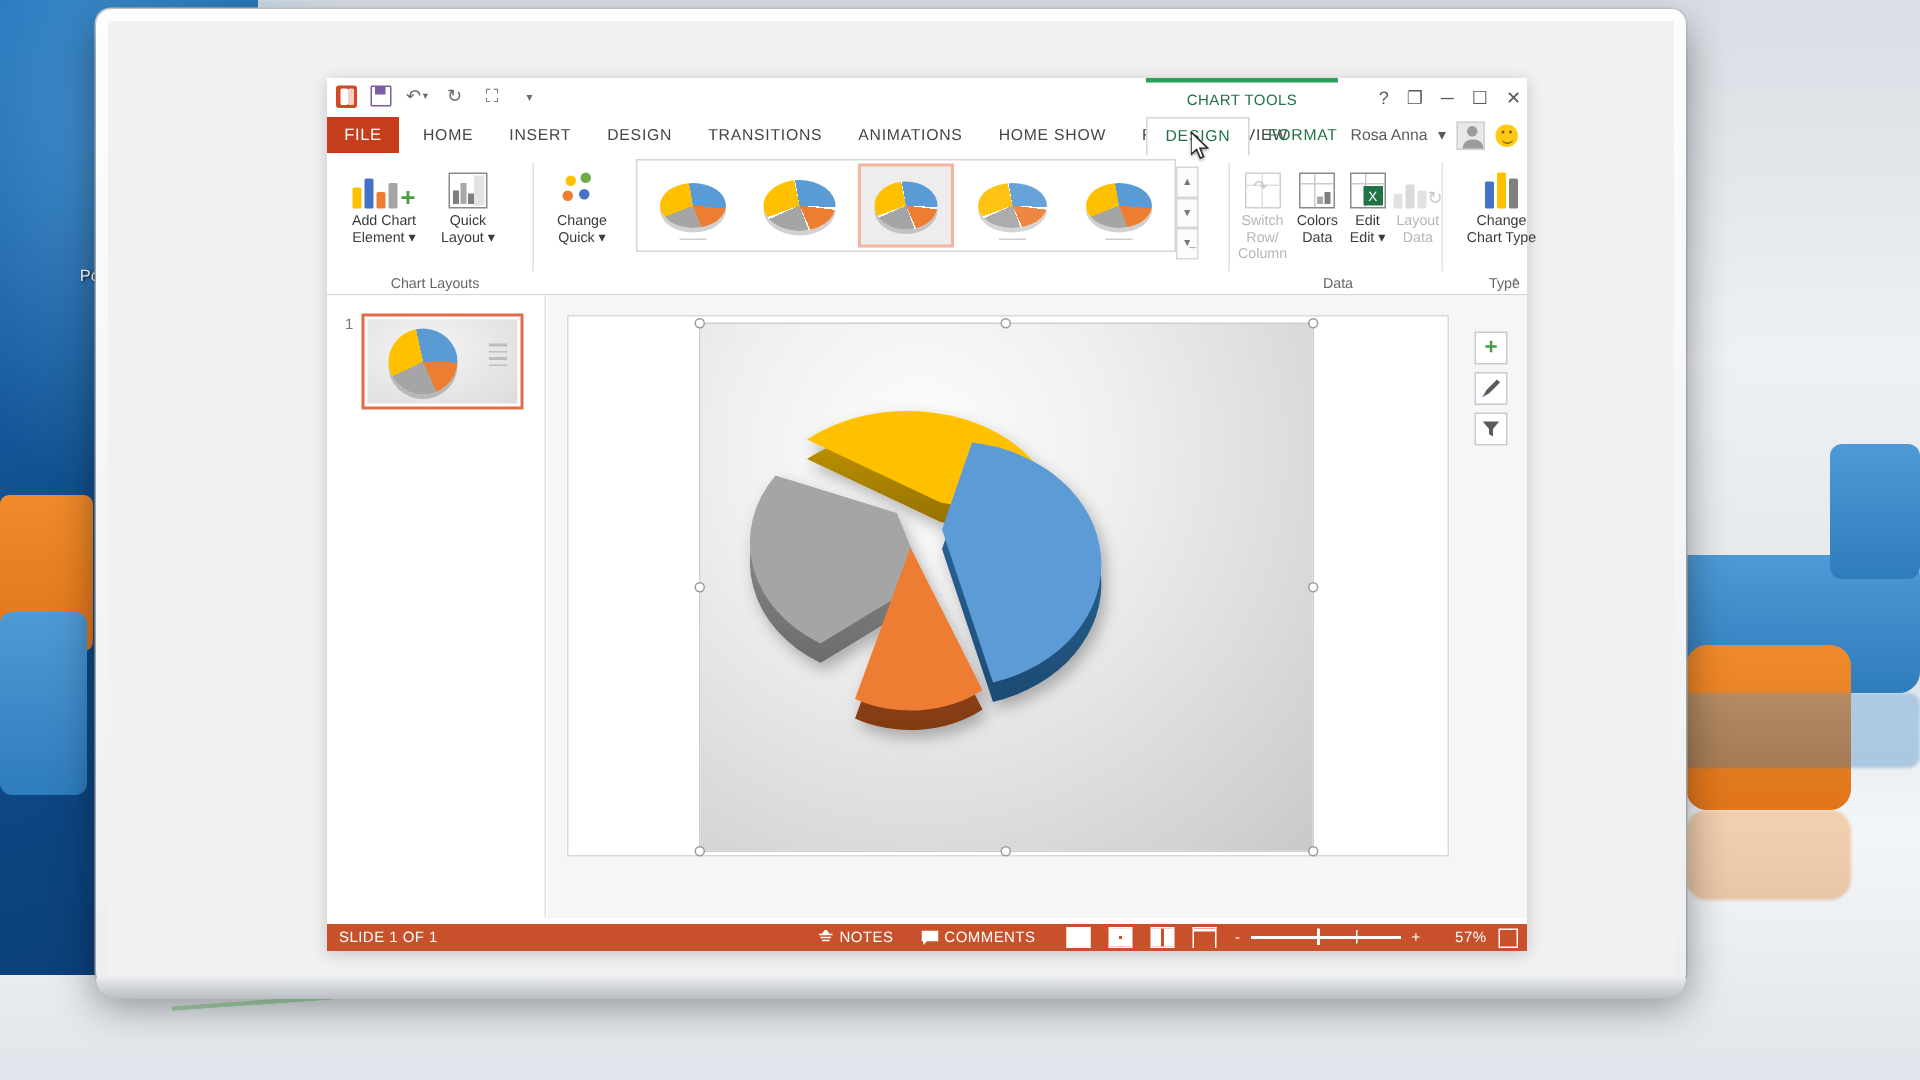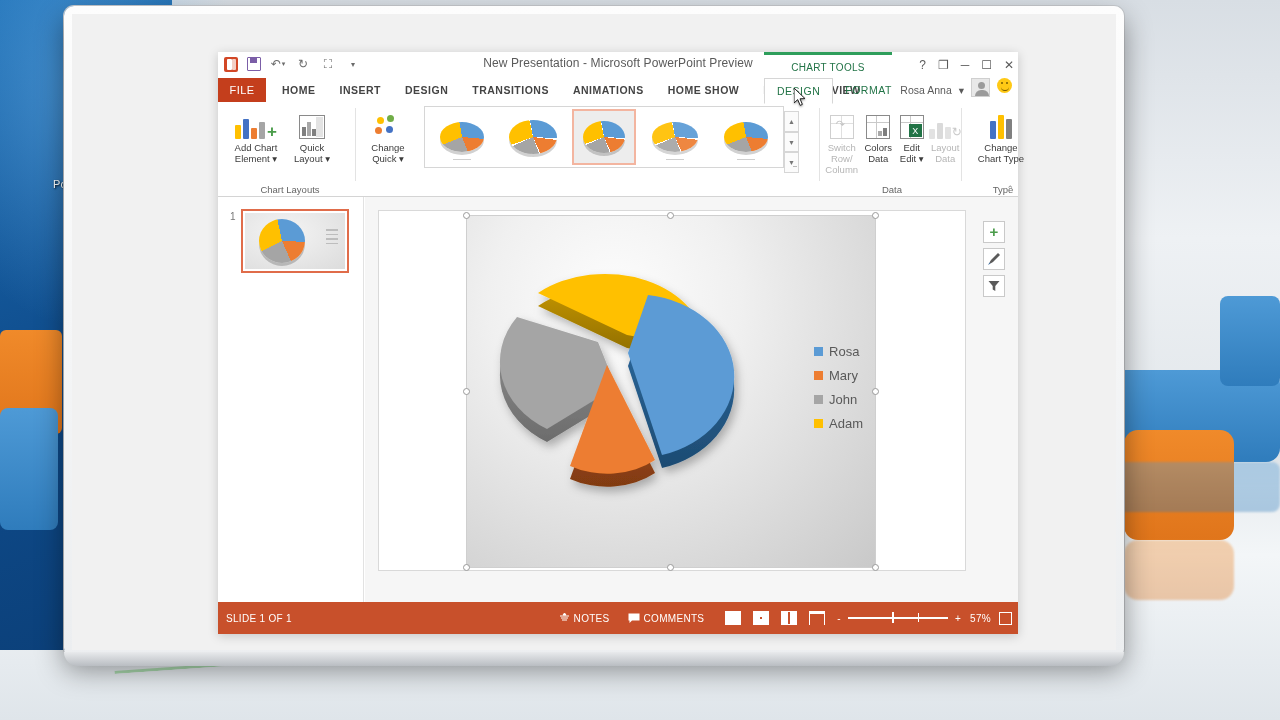--- a/index.html
+++ b/index.html
@@ -141,27 +141,27 @@
   }
   .wincontrols { position:absolute; right: 4px; top: 3px; display:flex; align-items:center; gap:12px; }
   .wincontrols span { font-size: 12px; color:#5a5a5a; cursor:pointer; line-height:20px;}
 
   
   .tabrow { position: relative; height: 24px; background:#fff; border-bottom: none; }
   .tab-file {
     position:absolute; left:0; top:0; width:48px; height:24px; background:#c43e1c;
     color:#fff; font-size:11px; text-align:center; line-height:24px; letter-spacing:.4px;
   }
-  .tabs { position:absolute; left: 52px; top:0; display:flex;font-weight:bold; }
+  .tabs { position:absolute; left: 52px; top:0; display:flex; }
   .tab { font-size: 10.5px; color:#444; padding: 0 12px; line-height:24px; letter-spacing:.5px; cursor:pointer;}
   .tabs-ct { position:absolute; left: 546px; top: 0; display:flex;}
   .tab.ct { color:#217346; }
   .tab.active-ct { background:#fff; border:1px solid #d6d6d6; border-bottom:1px solid #fff;
     position:relative; z-index:3; color:#217346; }
-  .useracct { position:absolute; right: 6px; top:0; display:flex; gap:7px; line-height:24px;}
+  .useracct { position:absolute; right: 6px; top:0; display:flex; align-items:center; gap:7px; line-height:24px;}
   .useracct .nm { font-size:10.5px; color:#5a5a5a; }
   .avatar { width:19px; height:19px; background:#e8e8e8; border:1px solid #cfcfcf;
     position:relative; overflow:hidden;}
   .avatar::before{content:"";position:absolute; left:6px; top:2.5px; width:7px;height:7px;border-radius:50%;background:#9b9b9b;}
   .avatar::after{content:"";position:absolute; left:2.5px; top:11px; width:14px;height:9px;border-radius:6px 6px 0 0;background:#9b9b9b;}
   .smiley { width:15px;height:15px;border-radius:50%;background:#ffc915; position:relative;}
   .smiley::after{content:"";position:absolute;left:3.5px;top:8px;width:8px;height:4px;
     border-bottom:1.5px solid #7a5b00;border-radius:0 0 8px 8px;}
   .smiley i{position:absolute;top:4px;width:2px;height:2px;background:#7a5b00;border-radius:50%;}
   .smiley i.a{left:4px;} .smiley i.b{right:4px;}
@@ -243,21 +243,21 @@
   .legendbox { position:absolute; right:12px; top:128px; }
   .legrow { display:flex; align-items:center; gap:6px; margin-bottom:9px; }
   .legsw { width:9px; height:9px; }
   .legtx { font-size:13px; color:#595959; }
 
   .chartbtns { position:absolute; left:604px; top:10px; display:flex; flex-direction:column; gap:5px;}
   .cbtn { width:22px; height:22px; border:1px solid #c9c9c9; background:#fff;
     display:flex; align-items:center; justify-content:center; cursor:pointer; }
 
   
-  .statusbar { position:absolute; left:0; right:0; bottom:0; height:32px; background:#c8502b;
+  .statusbar { position:absolute; left:0; right:0; bottom:0; height:18px; background:#c8502b;
     display:flex; align-items:center; color:#fff; font-size:10px; letter-spacing:.3px;}
   .sb-left { margin-left:8px; }
   .sb-right { margin-left:auto; display:flex; align-items:center; gap:0; margin-right:6px;}
   .sb-item { display:flex; align-items:center; gap:4px; padding:0 9px; cursor:pointer; }
   .viewbtn { width:16px;height:14px; border:1.3px solid #fff; margin:0 6px; position:relative; cursor:pointer;}
   .viewbtn.active{ background:#fff; }
   .zoomctl{ display:flex; align-items:center; gap:0; margin-left:6px;}
   .ztrack{ width:100px;height:1.4px;background:#fff; position:relative; margin:0 7px; cursor:pointer;}
   .zknob{ position:absolute; left:44px; top:-5px; width:2.5px;height:11px;background:#fff;}
   .ztick{ position:absolute; left:70px; top:-4px; width:1.4px;height:9px;background:#fff;}
@@ -322,21 +322,20 @@
         <div class="titlebar">
           <div class="qat">
             <span class="pplogo"></span>
             <span class="q save"></span>
             <span class="q">↶<span style="font-size:7px;margin-left:1px;">▾</span></span>
             <span class="q">↻</span>
             <span class="q">⛶</span>
             <span class="q" style="font-size:8px;">▾</span>
           </div>
 
-          <div class="wintitle">New Presentation - Microsoft PowerPoint Preview</div>
 
           <div class="charttools">CHART TOOLS</div>
 
           <div class="wincontrols">
             <span>?</span>
             <span>❐</span>
             <span>─</span>
             <span>☐</span>
             <span>✕</span>
           </div>
@@ -583,38 +582,20 @@
 
                       <path d="M151,136 L171,78 A100,82 0 0,1 185,238 Z" fill="url(#gBlueSide)"></path>
                       <path d="M151,123 L171,65 A100,82 0 0,1 185,225 Z" fill="#5b9bd5"></path>
 
                       <path d="M130,148 L93,249 A72,54 0 0,0 178,243 Z" fill="url(#gOrangeSide)"></path>
                       <path d="M130,135 L93,236 A72,54 0 0,0 178,230 Z" fill="#ed7d31"></path>
                     </g>
                   </svg>
                 </div>
 
-                <div class="legendbox">
-                  <div class="legrow">
-                    <span class="legsw" style="background:#5b9bd5;"></span>
-                    <span class="legtx">Rosa</span>
-                  </div>
-                  <div class="legrow">
-                    <span class="legsw" style="background:#ed7d31;"></span>
-                    <span class="legtx">Mary</span>
-                  </div>
-                  <div class="legrow">
-                    <span class="legsw" style="background:#a5a5a5;"></span>
-                    <span class="legtx">John</span>
-                  </div>
-                  <div class="legrow">
-                    <span class="legsw" style="background:#ffc000;"></span>
-                    <span class="legtx">Adam</span>
-                  </div>
-                </div>
               </div>
 
               <div class="chartbtns">
                 <div class="cbtn">
                   <span style="color:#4a9c4a;font-size:15px;font-weight:bold;line-height:12px;">+</span>
                 </div>
                 <div class="cbtn">
                   <svg width="14" height="14" viewBox="0 0 14 14">
                     <path d="M11 1 L13 3 L6 10 L3.5 11.5 L2.5 10.5 L4 8 Z" fill="#5a5a5a"></path>
                     <path d="M2.5 10.5 L1 13 L3.5 11.5 Z" fill="#3d6b9e"></path>
@@ -653,21 +634,21 @@
               <span class="viewbtn" style="border-bottom:none;box-shadow:0 3px 0 -1px #fff inset;"></span>
             </div>
 
             <div class="zoomctl">
               <span>-</span>
               <span class="ztrack">
                 <i class="zknob"></i>
                 <i class="ztick"></i>
               </span>
               <span>+</span>
-              <span style="margin-left:9px;">57%</span>
+              <span style="margin-left:23px;">57%</span>
               <span class="fitbtn"></span>
             </div>
           </div>
         </div>
       </div>
     </div>
   </div>
   <div class="laptop-base"></div>
 
   <div class="cursor">

